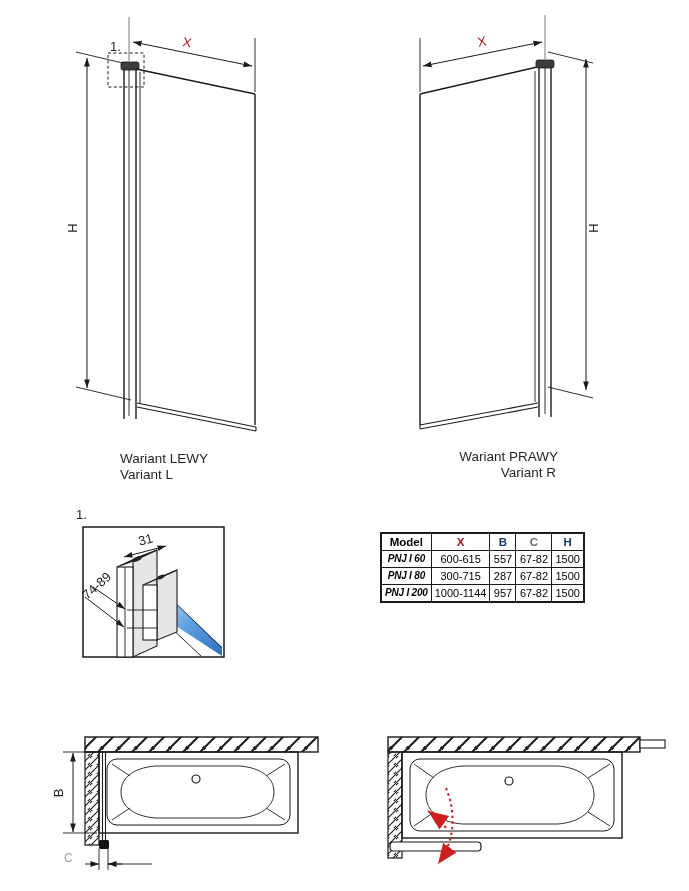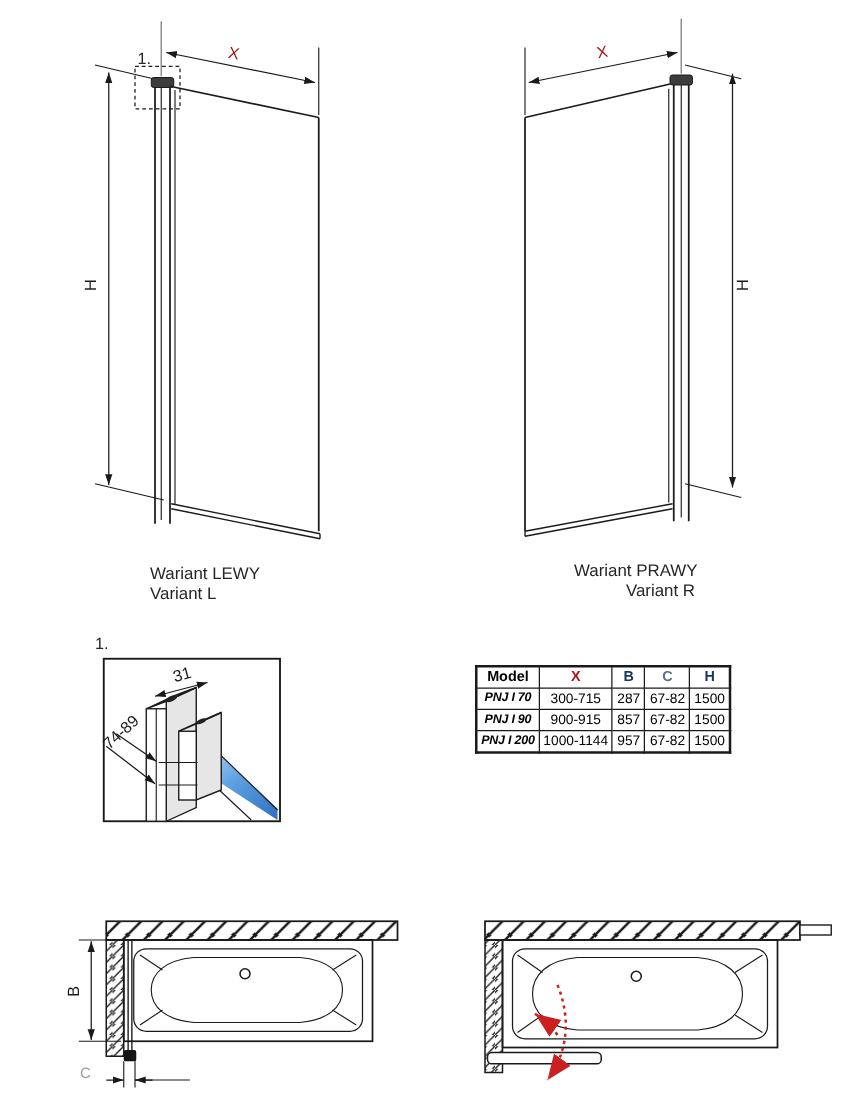--- a/index.html
+++ b/index.html
@@ -259,30 +259,30 @@
     <tr>
       <th class="th-model">Model</th>
       <th class="th-x">X</th>
       <th class="th-b">B</th>
       <th class="th-c">C</th>
       <th class="th-h">H</th>
     </tr>
   </thead>
   <tbody>
     <tr>
-      <td class="model-cell">PNJ I 70</td>
+      <td class="model-cell">PNJ I 60</td>
+      <td>600-615</td>
+      <td>557</td>
+      <td>67-82</td>
+      <td>1500</td>
+    </tr>
+    <tr>
+      <td class="model-cell">PNJ I 80</td>
       <td>300-715</td>
       <td>287</td>
-      <td>67-82</td>
-      <td>1500</td>
-    </tr>
-    <tr>
-      <td class="model-cell">PNJ I 90</td>
-      <td>900-915</td>
-      <td>857</td>
       <td>67-82</td>
       <td>1500</td>
     </tr>
     <tr>
       <td class="model-cell">PNJ I 200</td>
       <td>1000-1144</td>
       <td>957</td>
       <td>67-82</td>
       <td>1500</td>
     </tr>

